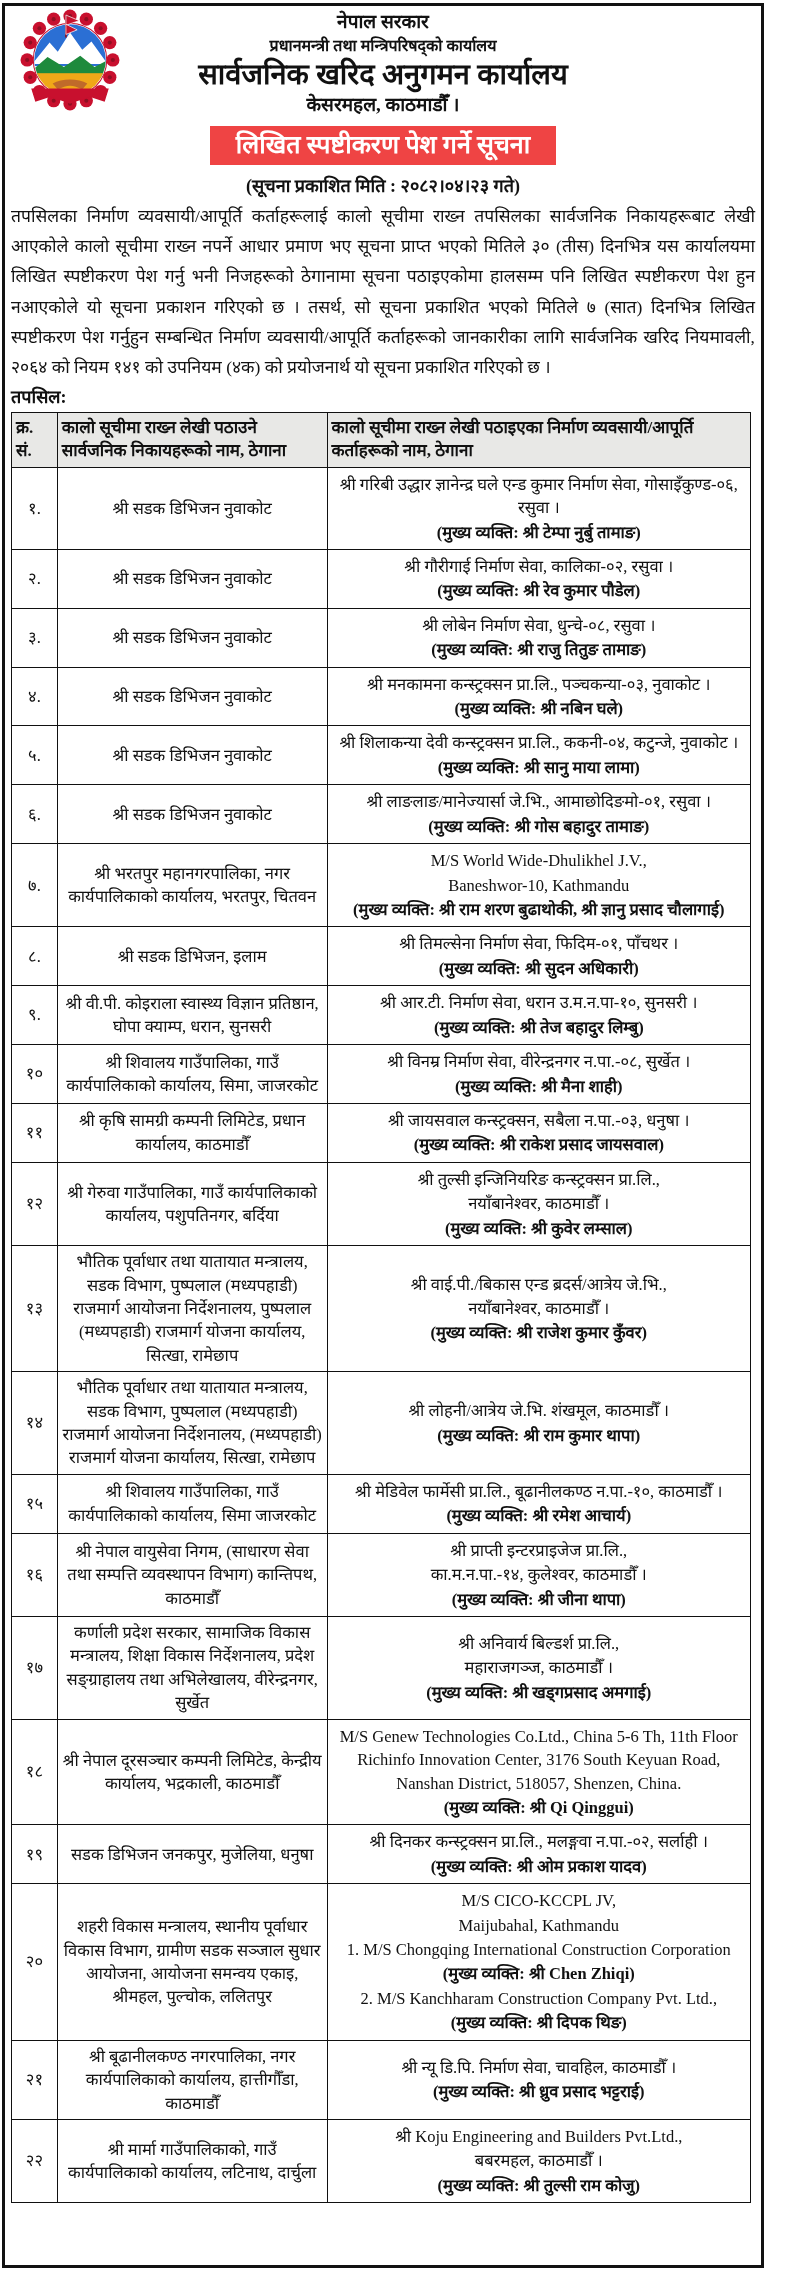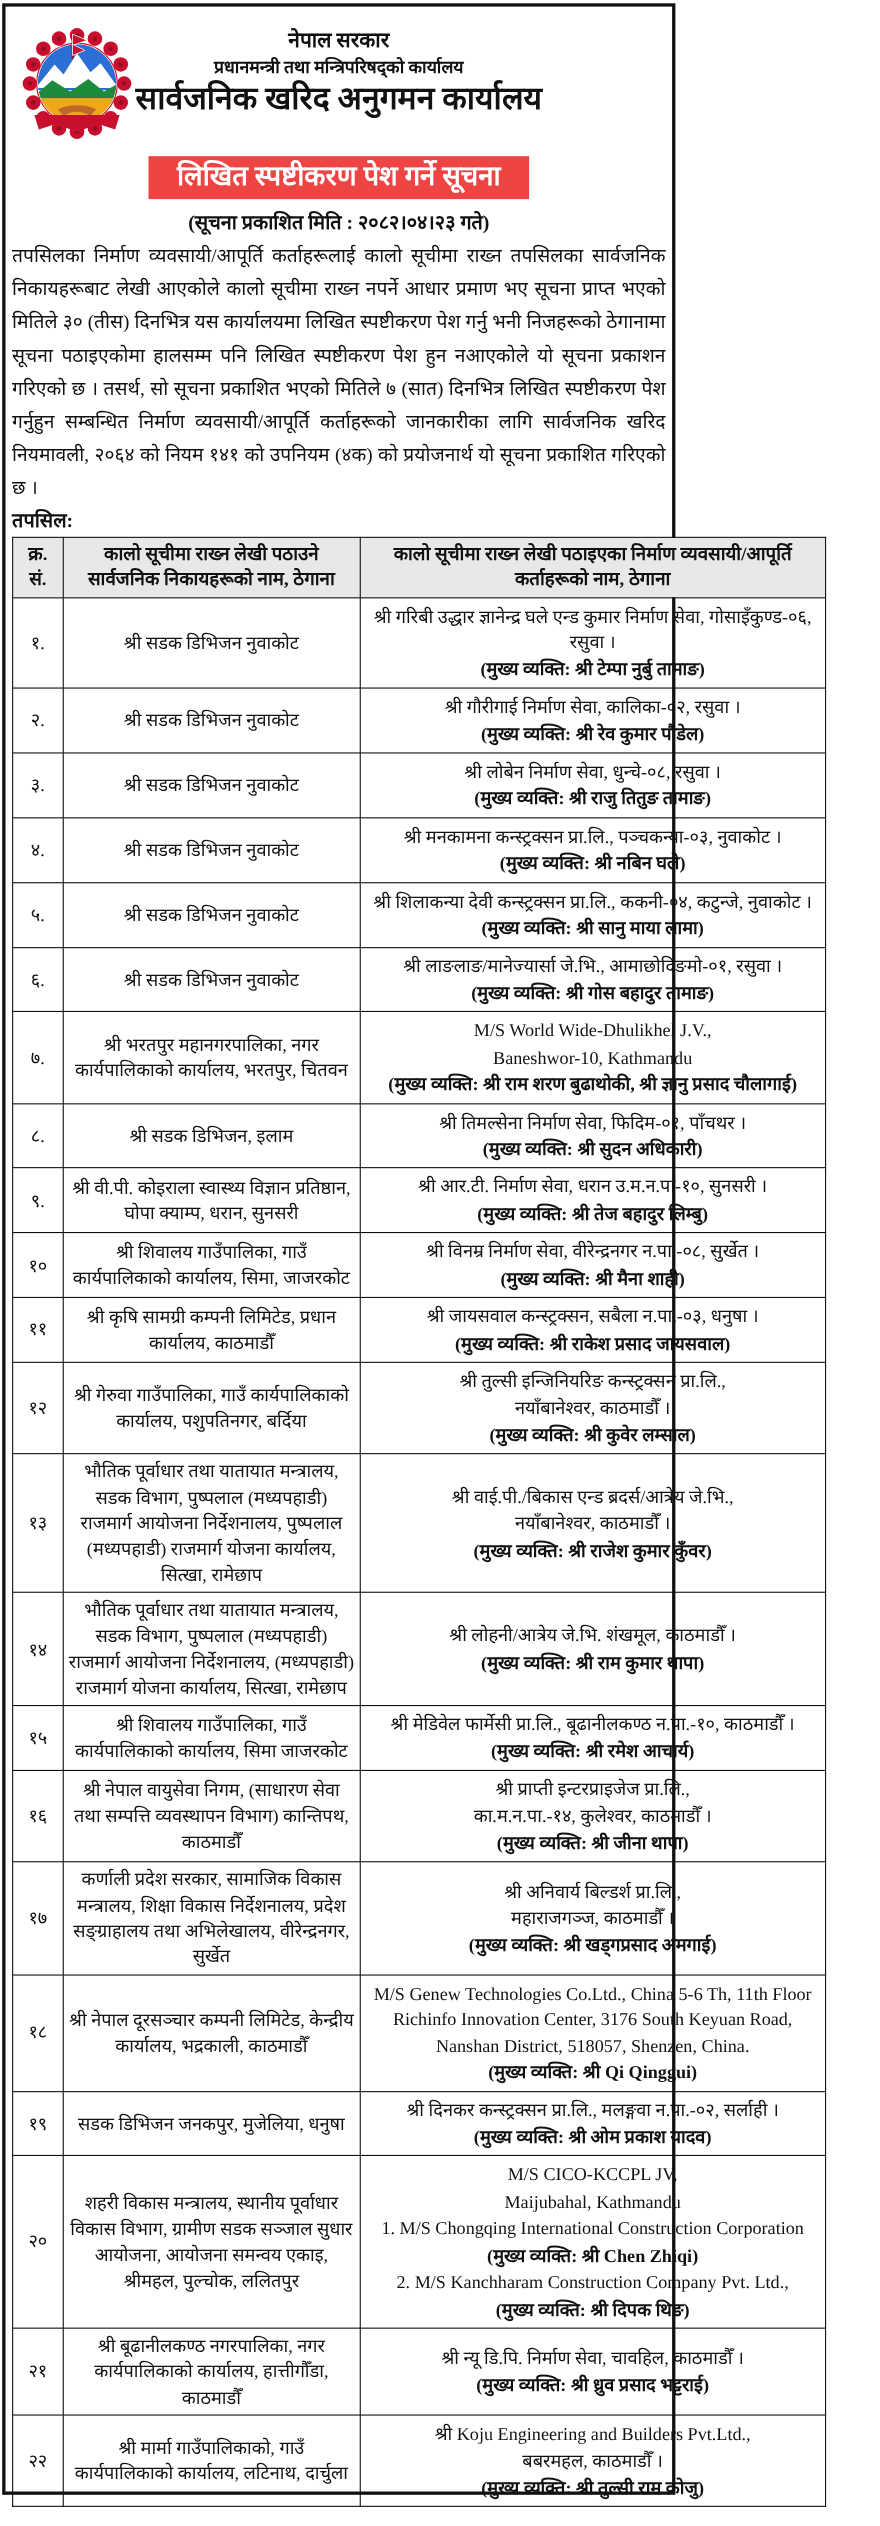--- a/index.html
+++ b/index.html
@@ -2,23 +2,23 @@
 <html><head>
 <meta charset="utf-8">
 <style>
   html,body{margin:0;padding:0;}
   body{
     width:800px;height:2296px;background:#ffffff;overflow:hidden;
     font-family:"Liberation Serif","DejaVu Serif",serif;color:#111;
     -webkit-font-smoothing:antialiased;
   }
   .frame{
-    position:absolute;left:2px;top:3px;width:612px;height:2265px;
+    position:absolute;left:2px;top:3px;width:762px;height:2265px;
     border:3px solid #111;background:#fff;box-sizing:border-box;
-    padding:16px 6px 8px 6px;
+    padding:0 6px 8px 6px;
   }
   .masthead{position:relative;text-align:center;padding-top:4px;min-height:112px;}
   .emblem{position:absolute;left:8px;top:2px;width:102px;height:110px;}
   .org-line1{font-size:19px;font-weight:bold;line-height:1.3;}
   .org-line2{font-size:16px;font-weight:bold;line-height:1.35;}
   .org-line3{font-size:29px;font-weight:bold;line-height:1.25;}
   .org-line4{font-size:19px;font-weight:bold;line-height:1.3;}
   .banner-wrap{text-align:center;margin-top:4px;}
   .banner{
     display:inline-block;background:#ef4444;color:#fff;font-weight:bold;
@@ -30,21 +30,21 @@
   }
   .schedule-label{font-size:18px;font-weight:bold;margin-top:2px;}
   table.notice{
     width:740px;border-collapse:collapse;margin-top:4px;
     font-size:16.5px;line-height:1.42;
   }
   table.notice th,table.notice td{
     border:1.6px solid #111;padding:4px 4px;vertical-align:middle;
   }
   table.notice th{
-    background:#e8e8e6;font-weight:bold;text-align:center;font-size:17px;line-height:1.35;
+    background:#e8e8e6;font-weight:bold;text-align:left;font-size:17px;line-height:1.35;
   }
   th.sn-h{width:6.2%;}
   th.agency-h{width:36.5%;}
   th.contractor-h{width:57.3%;}
   td.sn-cell{text-align:center;}
   td.agency-cell{text-align:center;}
   td.contractor-cell{text-align:center;}
   .c-line{margin:1px 0;}
   .c-line.bold{font-weight:bold;}
 </style>
@@ -107,20 +107,21 @@
       <g>
         <line x1="46" y1="6" x2="46" y2="28" stroke="#8f0f22" stroke-width="1.6"></line>
         <polygon points="46,6 59,11.5 46,16" fill="#c8102e" stroke="#ffffff" stroke-width="0.7"></polygon>
         <polygon points="46,15 57,20.5 46,25" fill="#c8102e" stroke="#ffffff" stroke-width="0.7"></polygon>
       </g>
       <polygon points="12,78 88,78 84,91 69,86 50,93 31,86 16,91" fill="#c8102e"></polygon>
     </svg>
     <div class="org-line1">नेपाल सरकार</div>
     <div class="org-line2">प्रधानमन्त्री तथा मन्त्रिपरिषद्को कार्यालय</div>
     <div class="org-line3">सार्वजनिक खरिद अनुगमन कार्यालय</div>
+    <div class="org-line4">केसरमहल, काठमाडौँ ।</div>
   </div>
 
   <div class="banner-wrap">
     <span class="banner">लिखित स्पष्टीकरण पेश गर्ने सूचना</span>
   </div>
 
   <div class="pub-date">(सूचना प्रकाशित मिति : २०८२।०४।२३ गते)</div>
 
   <div class="body-par">तपसिलका निर्माण व्यवसायी/आपूर्ति कर्ताहरूलाई कालो सूचीमा राख्न तपसिलका सार्वजनिक निकायहरूबाट लेखी आएकोले कालो सूचीमा राख्न नपर्ने आधार प्रमाण भए सूचना प्राप्त भएको मितिले ३० (तीस) दिनभित्र यस कार्यालयमा लिखित स्पष्टीकरण पेश गर्नु भनी निजहरूको ठेगानामा सूचना पठाइएकोमा हालसम्म पनि लिखित स्पष्टीकरण पेश हुन नआएकोले यो सूचना प्रकाशन गरिएको छ । तसर्थ, सो सूचना प्रकाशित भएको मितिले ७ (सात) दिनभित्र लिखित स्पष्टीकरण पेश गर्नुहुन सम्बन्धित निर्माण व्यवसायी/आपूर्ति कर्ताहरूको जानकारीका लागि सार्वजनिक खरिद नियमावली, २०६४ को नियम १४१ को उपनियम (४क) को प्रयोजनार्थ यो सूचना प्रकाशित गरिएको छ ।</div>
 

